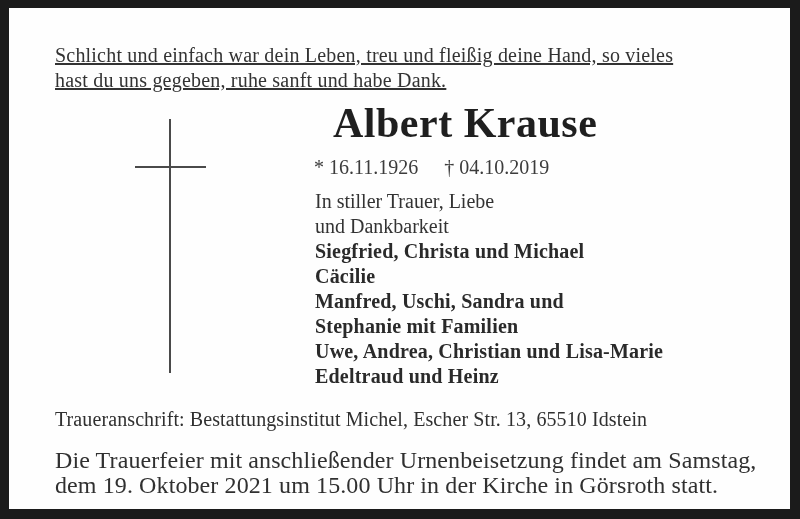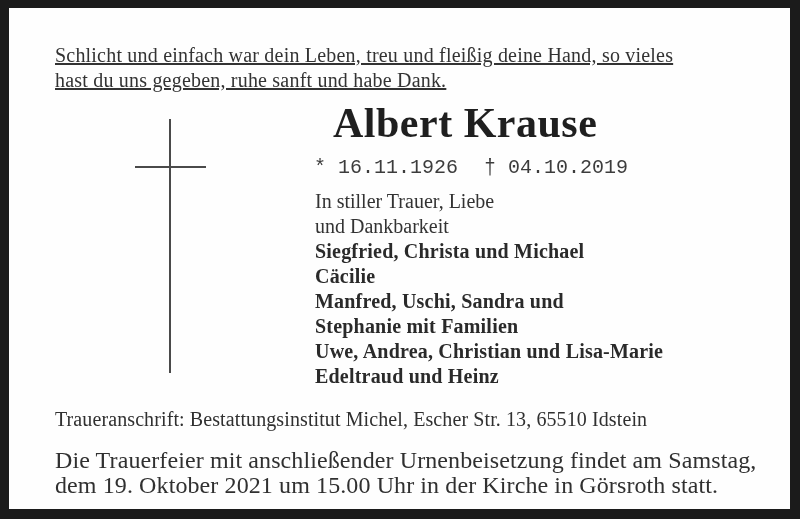--- a/index.html
+++ b/index.html
@@ -61,21 +61,20 @@
     color: #1f1f1f;
     margin-left: 8px;
   }
 
   .dates {
     left: 305px;          
     top: 147px;           
     font-size: 20px;
     line-height: 25px;
     color: #3c3c3c;
-    font-family: Liberation Mono, monospace;
   }
   .dates .death { margin-left: 26px; }
 
   .mourners {
     left: 306px;          
     top: 181px;           
     font-size: 20px;
     line-height: 25px;
   }
   .mourners .name-line {

